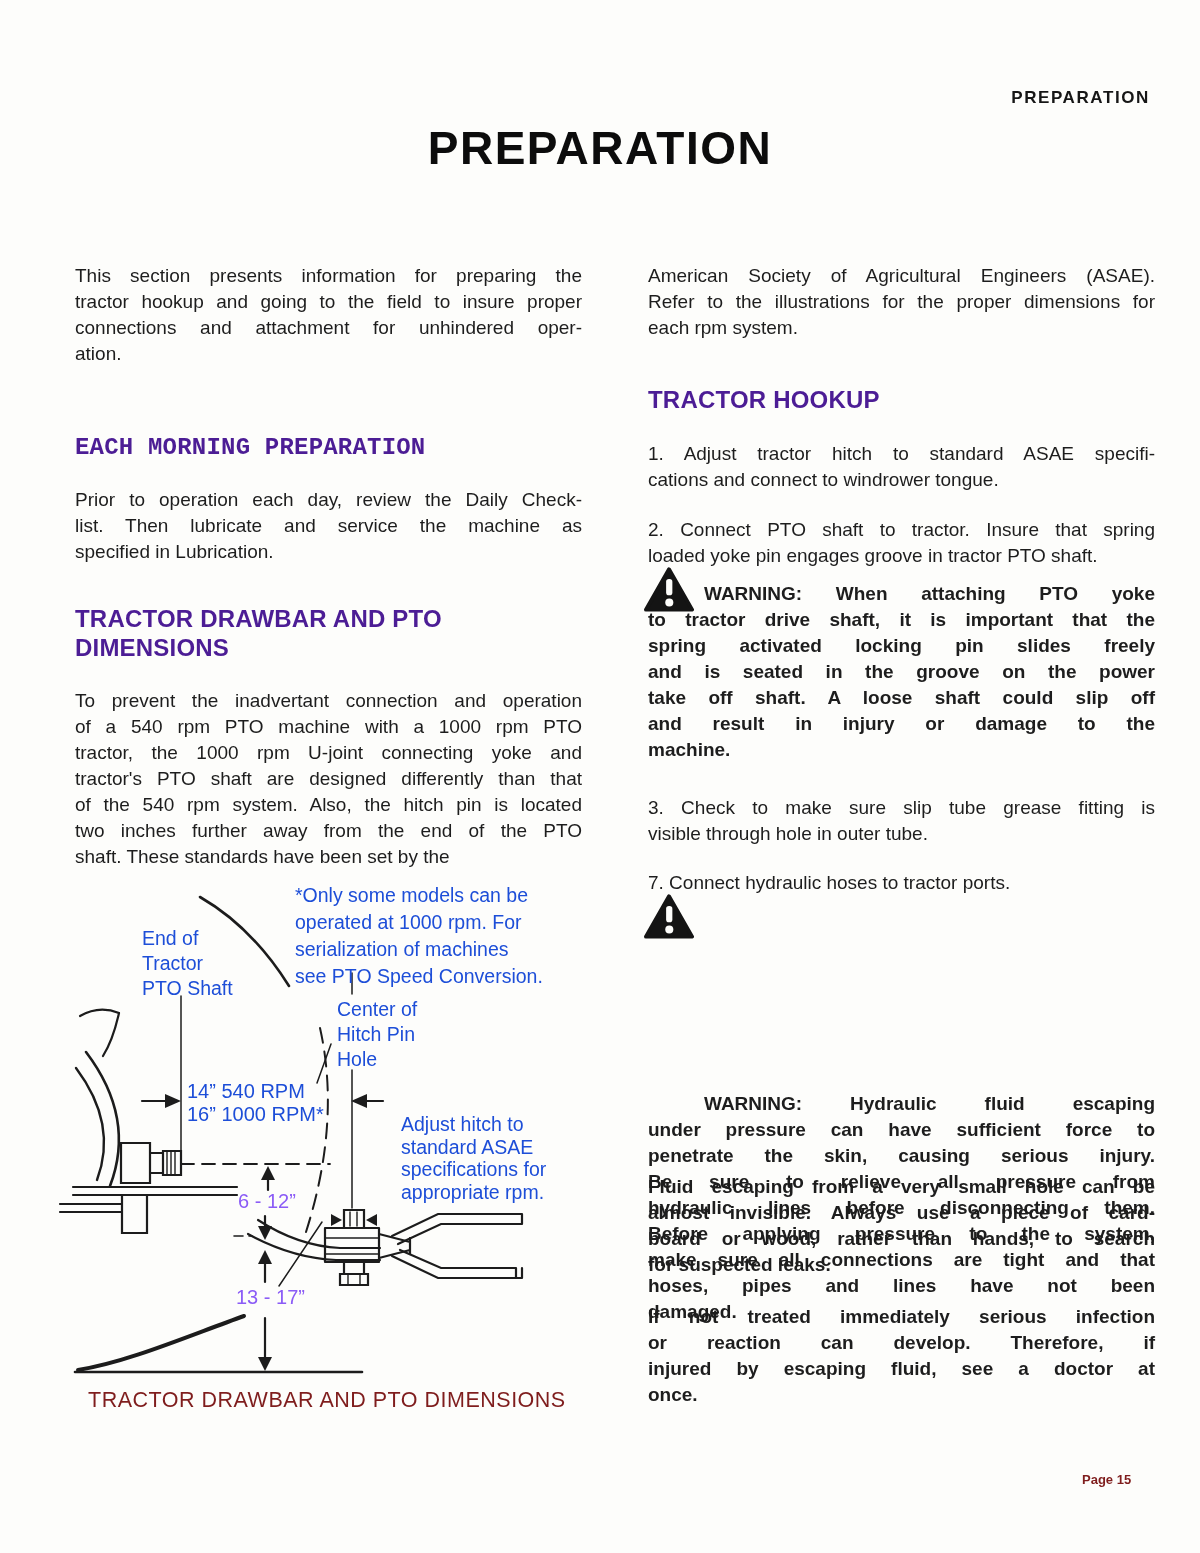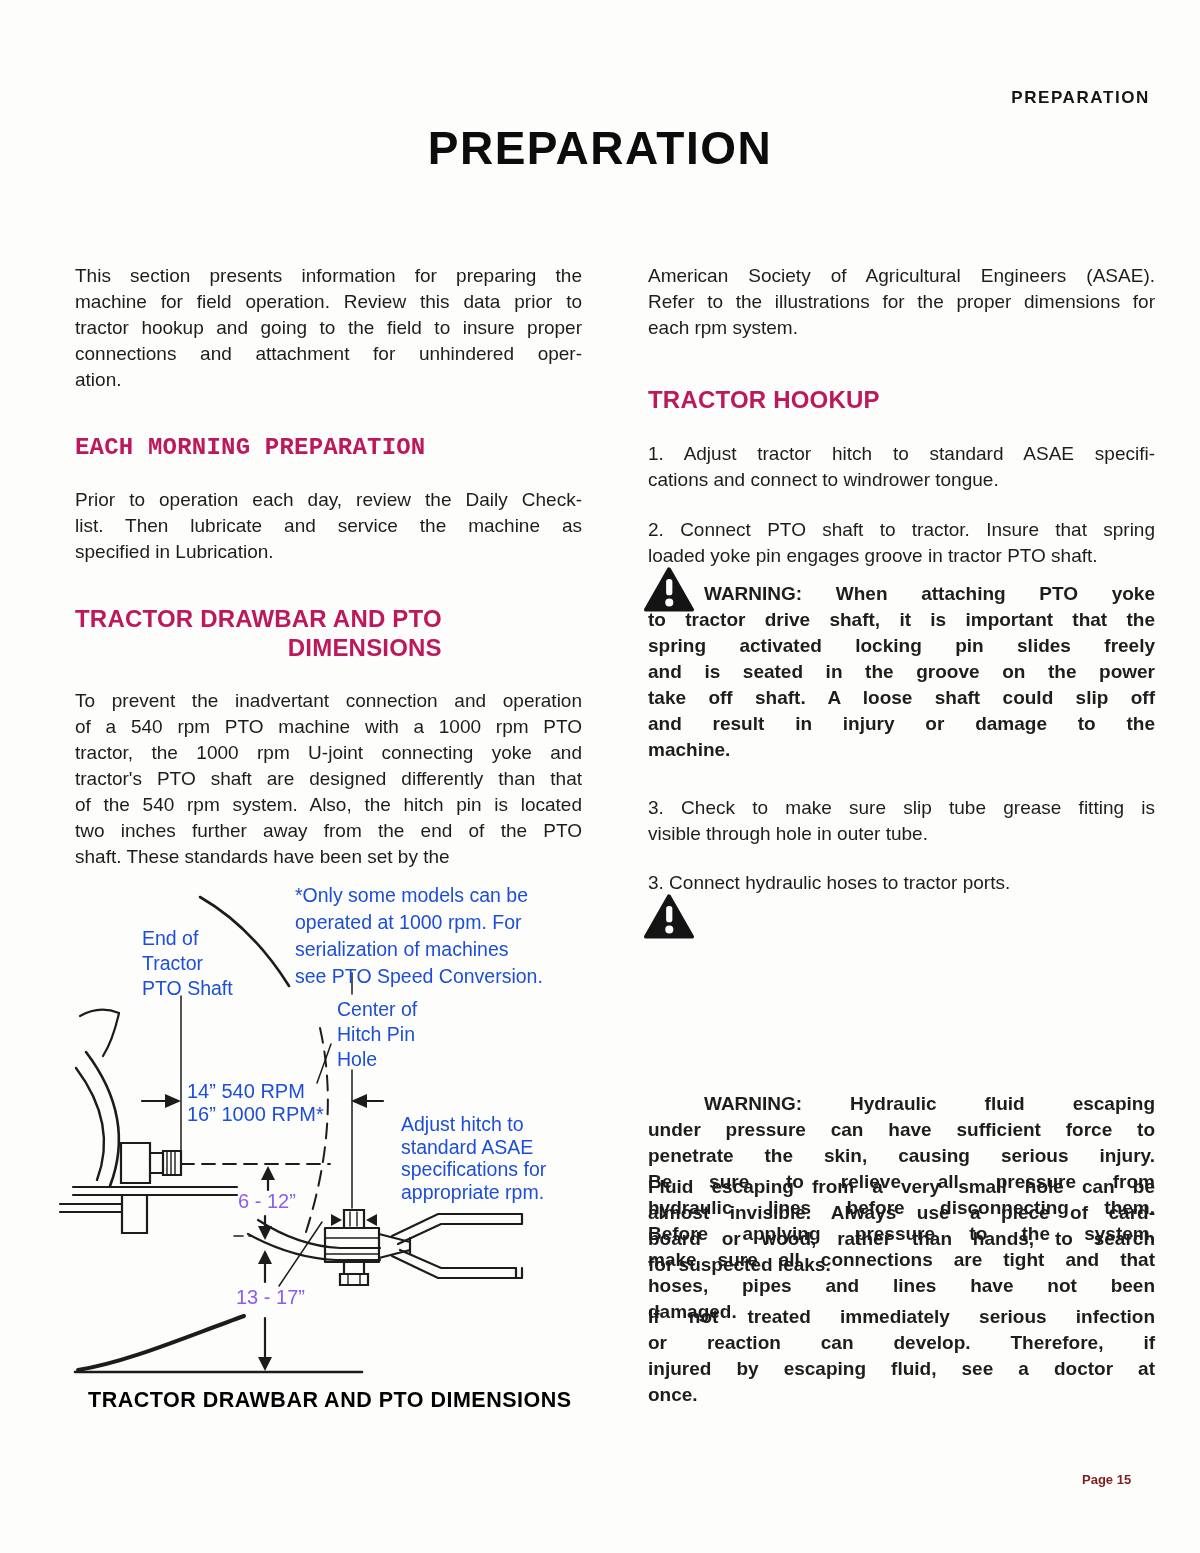--- a/index.html
+++ b/index.html
@@ -16,50 +16,49 @@
   .main-title {
     top:121px; left:50%; transform:translateX(-50%);
     font-size:46px; font-weight:700; letter-spacing:1.5px;
     color:#0c0c0c; white-space:nowrap;
   }
   .col { width:507px; }
   .lines { font-size:19px; line-height:26px; }
   .just .tl { text-align:justify; text-align-last:justify; }
   .just .tl:last-child { text-align-last:left; }
   .bold { font-weight:700; }
-  .heading { font-weight:700; font-size:24px; line-height:29px; letter-spacing:0.2px; color:#be185d;text-align:right; }
+  .heading { font-weight:700; font-size:24px; line-height:29px; letter-spacing:0.2px; color:#4c1d95; }
   .warn { position:relative; }
   .warn .tl:first-child { padding-left:56px; }
   .warn-icon { position:absolute; left:-4px; top:-15px; width:50px; height:47px; }
   .footer-page { font-size:13px; font-weight:700; color:#7f1d1d; }
   
   .diagram { left:0; top:870px; width:640px; height:580px; }
   .diagram svg.drawing { position:absolute; left:0; top:0; }
   .dlabel { position:absolute; font-size:19.5px; line-height:25px; color:#1d4ed8; }
   .dlabel .tl { white-space:nowrap; }
   .dlabel.small-lh .tl { line-height:22.5px; }
   .dlabel.fnote .tl { line-height:27px; }
   .dim { position:absolute; font-size:20px; color:#8b5cf6; white-space:nowrap; }
   .diagram-caption {
-    position:absolute; font-weight:700; font-size:21.5px; letter-spacing:0.5px;
-    color:#000000; white-space:nowrap;
+    position:absolute; font-weight:400; font-size:21.5px; letter-spacing:0.5px;
+    color:#7f1d1d; white-space:nowrap;
   }
 </style>
 </head>
 <body>
 
 <div class="page">
 
   <div class="abs corner-label">PREPARATION</div>
 
   <div class="abs main-title">PREPARATION</div>
 
   <div class="abs col lines just" style="left:75px; top:263px;">
       <div class="tl">This section presents information for preparing the</div>
-      <div class="tl">machine for field operation. Review this data prior to</div>
       <div class="tl">tractor hookup and going to the field to insure proper</div>
       <div class="tl">connections and attachment for unhindered oper-</div>
       <div class="tl">ation.</div>
     </div>
 
   <div class="abs heading" style="left:75px; top:433px;font-family:Liberation Mono, monospace;">EACH MORNING PREPARATION</div>
 
   <div class="abs col lines just" style="left:75px; top:487px;">
       <div class="tl">Prior to operation each day, review the Daily Check-</div>
       <div class="tl">list. Then lubricate and service the machine as</div>
@@ -113,21 +112,21 @@
     <rect x="23" y="13" width="6.5" height="17" rx="3" fill="#fdfdfb"></rect>
     <circle cx="26.3" cy="37.5" r="4.2" fill="#fdfdfb"></circle>
   </svg>
 
   <div class="abs col lines just" style="left:648px; top:795px;">
       <div class="tl">3.  Check to make sure slip tube grease fitting is</div>
       <div class="tl">visible through hole in outer tube.</div>
     </div>
 
   <div class="abs col lines just" style="left:648px; top:870px;">
-      <div class="tl">3.  Connect hydraulic hoses to tractor ports.</div>
+      <div class="tl">7.  Connect hydraulic hoses to tractor ports.</div>
     </div>
 
   <div class="abs col lines just bold warn" style="left:648px; top:909px;">
       <div class="tl">WARNING: Hydraulic fluid escaping</div>
       <div class="tl">under pressure can have sufficient force to</div>
       <div class="tl">penetrate the skin, causing serious injury.</div>
       <div class="tl">Be sure to relieve all pressure from</div>
       <div class="tl">hydraulic lines before disconnecting them.</div>
       <div class="tl">Before applying pressure to the system,</div>
       <div class="tl">make sure all connections are tight and that</div>

